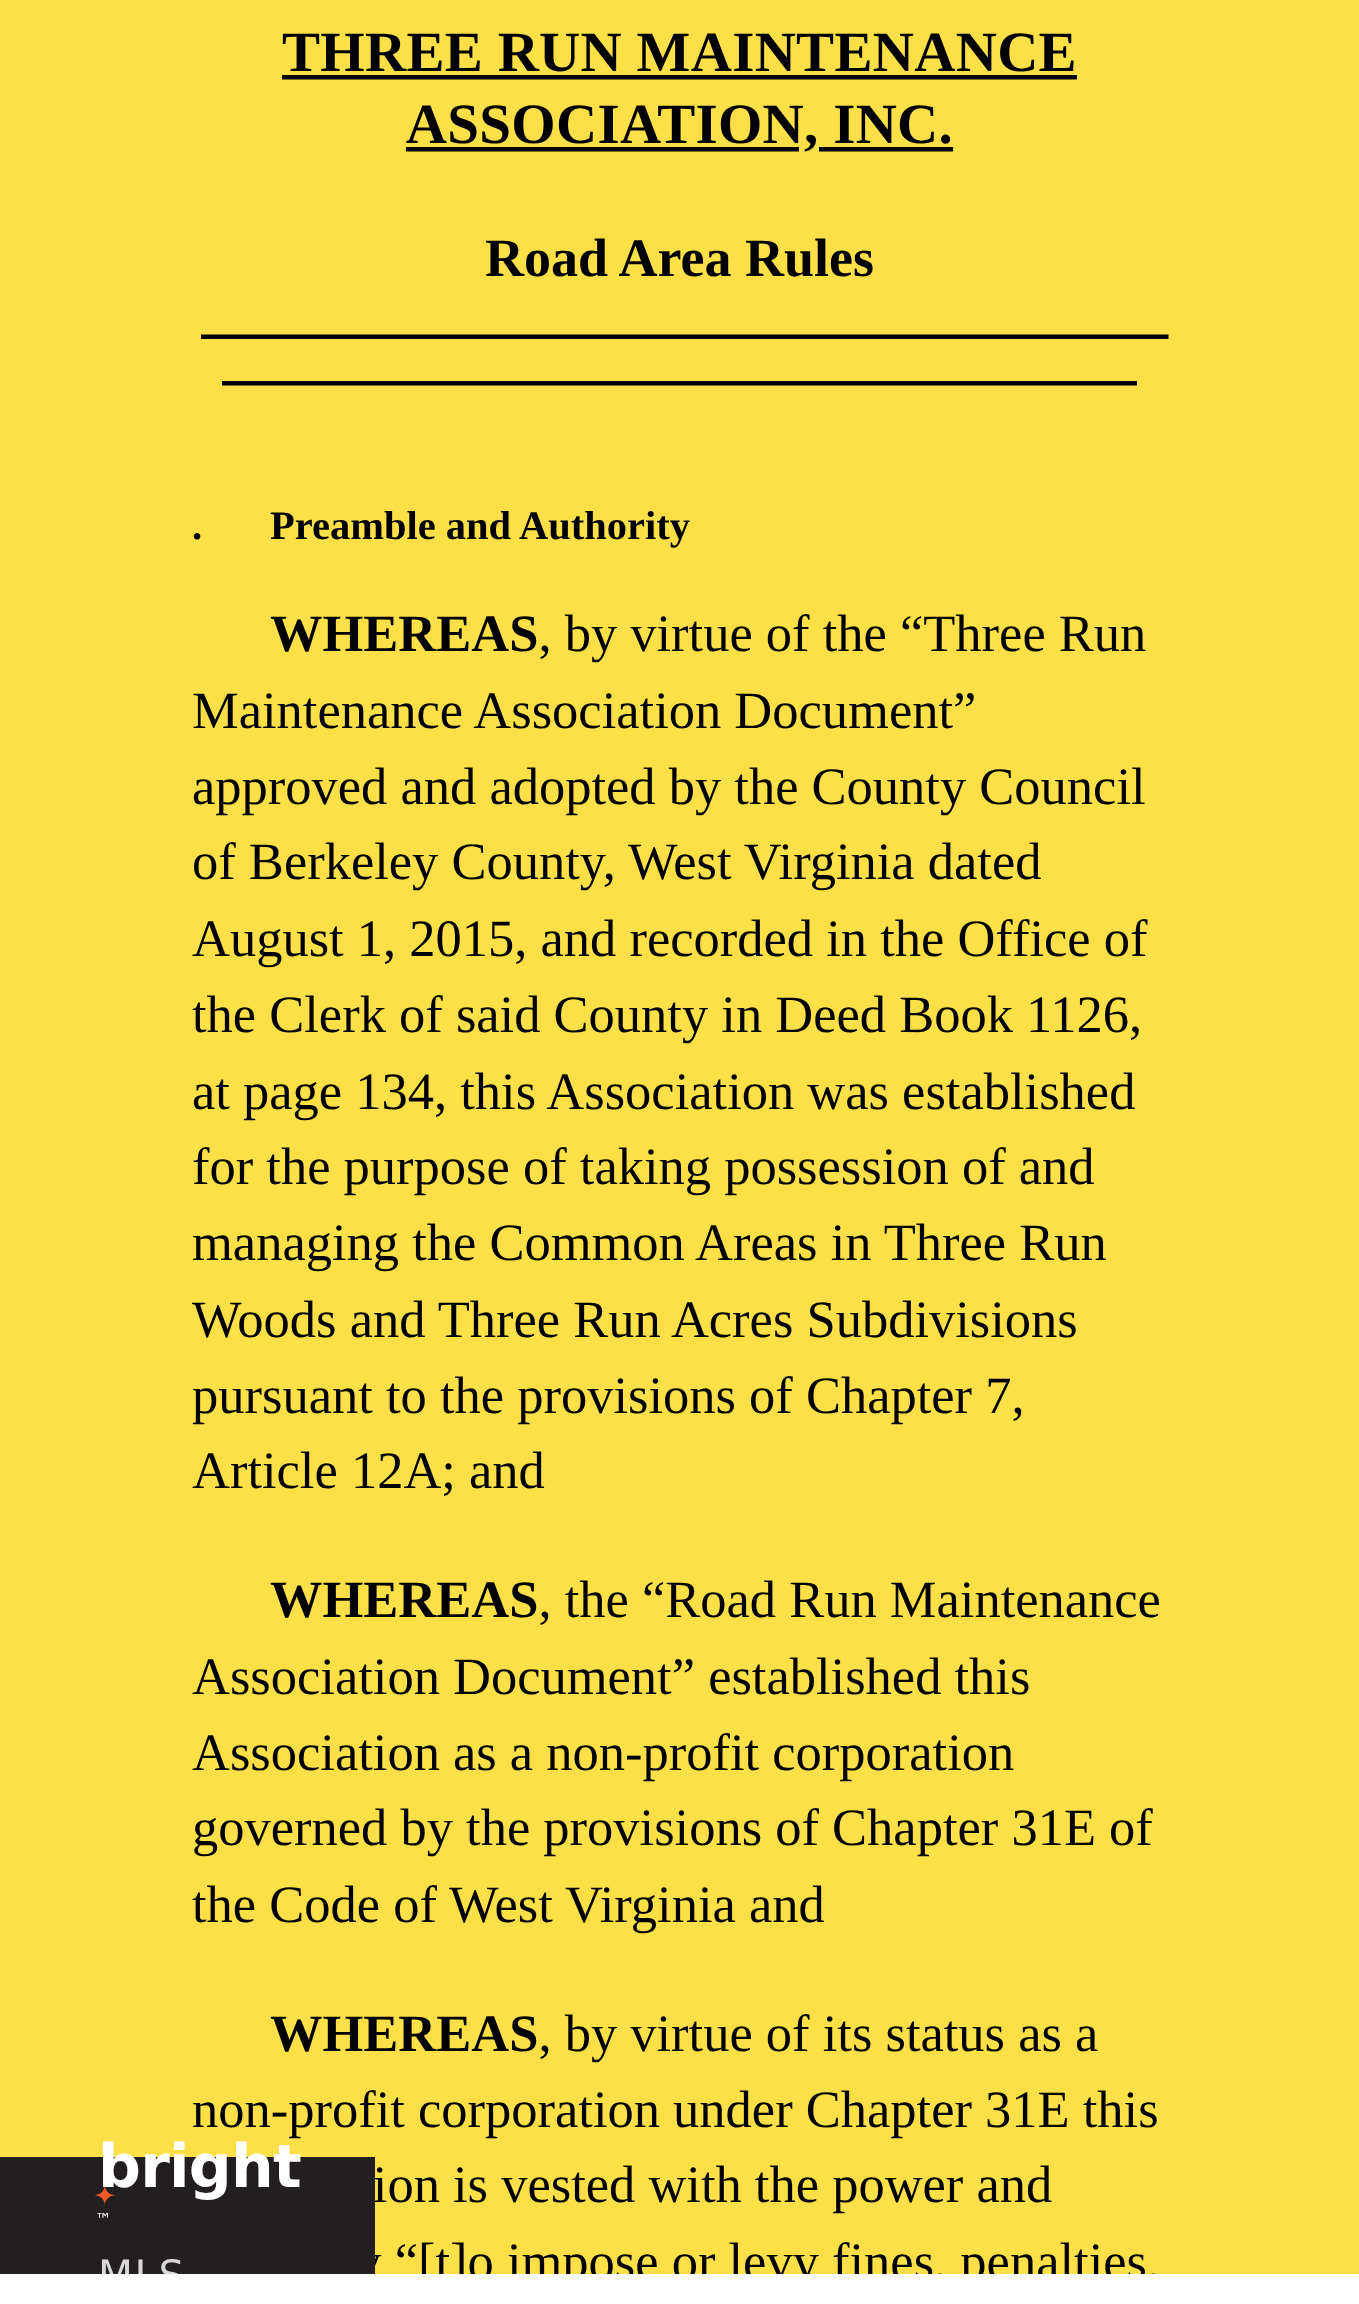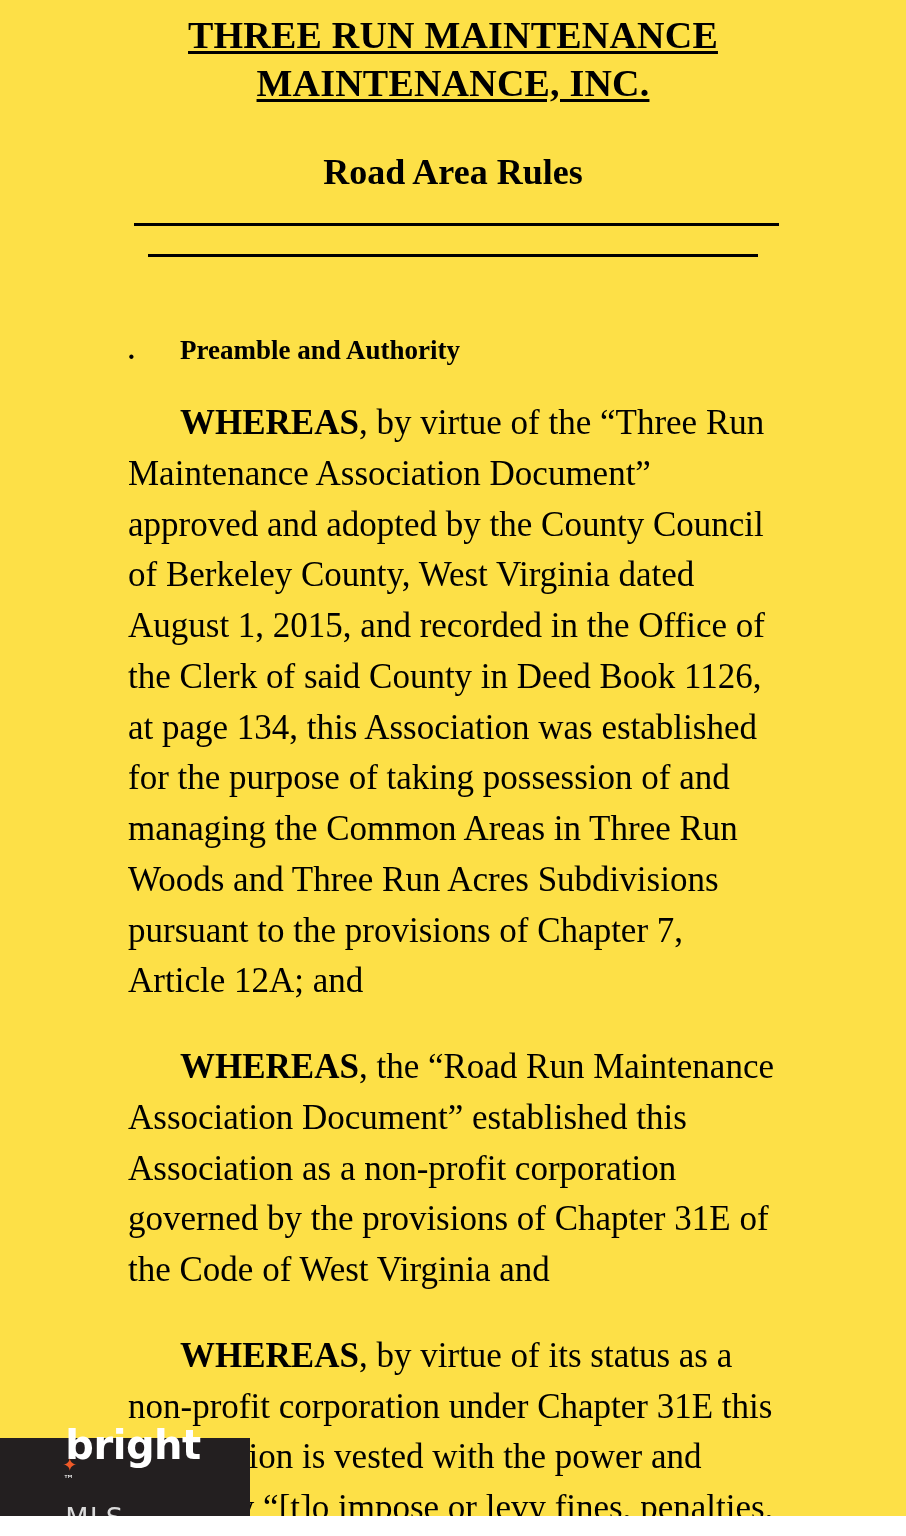--- a/index.html
+++ b/index.html
@@ -132,21 +132,21 @@
   }
 </style>
 </head>
 <body>
 
 <div class="page">
   <div class="doc">
 
     <div class="title">
       <span class="line">THREE RUN MAINTENANCE</span>
-      <span class="line">MAINTENANCE, INC.</span>
+      <span class="line">ASSOCIATION, INC.</span>
     </div>
 
     <div class="subtitle">Road Area Rules</div>
 
     <div class="rule-wrap">
       <hr class="rule rule-1">
       <hr class="rule rule-2">
     </div>
 
     <div class="heading-item">

